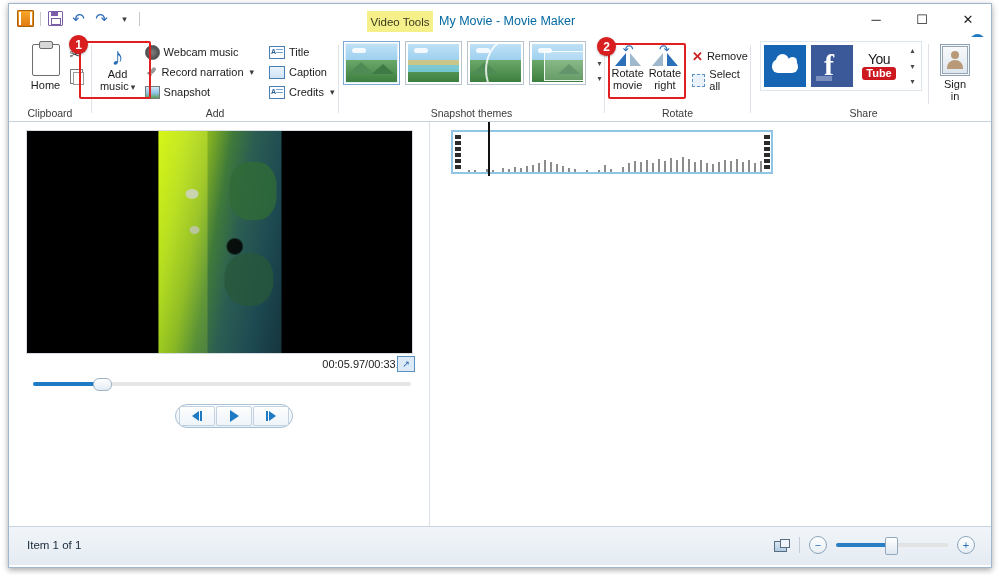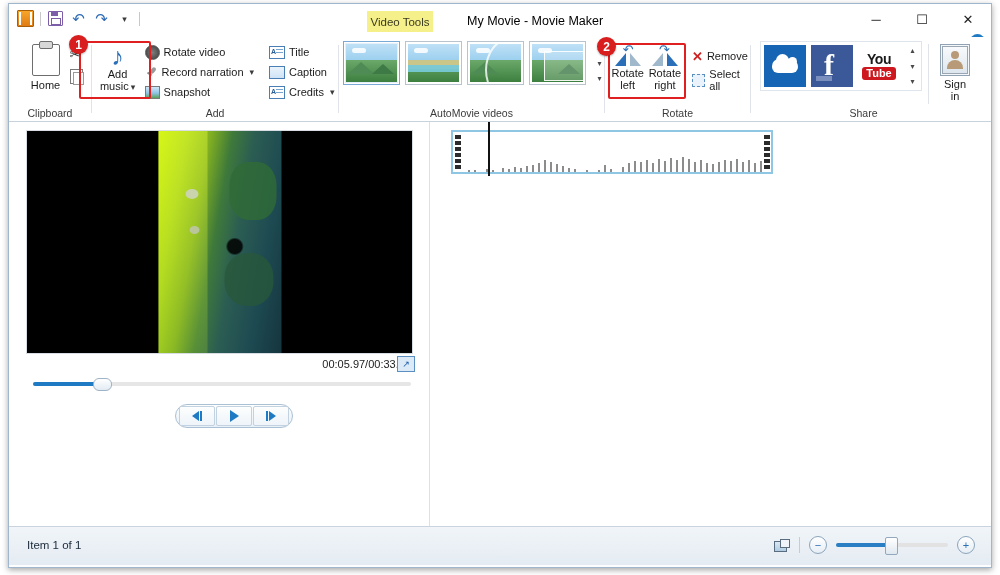--- a/index.html
+++ b/index.html
@@ -34,21 +34,21 @@
   .saveic:after{content:"";position:absolute;left:2px;bottom:0;width:8px;height:5px;border:1px solid #7b5ea7;}
   .arr{font-size:15px;color:#2c6ab5;line-height:1;}
   .arr.redo{color:#2c6ab5;}
   .dd{font-size:9px;color:#3b3b3b;}
 
   .videotools{
     position:absolute;left:358px;top:7px;width:66px;height:21px;
     background:#f5f08a;color:#3a3a20;font-size:11.5px;
     display:flex;align-items:center;justify-content:center;
   }
-  .wintitle{position:absolute;left:430px;top:10px;font-size:12.5px;color:#000000;margin-left:28px;}
+  .wintitle{position:absolute;left:430px;top:10px;font-size:12.5px;color:#0369a1;}
 
   .wbtns{position:absolute;right:0;top:0;display:flex;}
   .wbtn{width:46px;height:30px;display:flex;align-items:center;justify-content:center;font-size:13px;color:#222;cursor:default;}
   .helprow{position:absolute;right:6px;top:30px;display:flex;align-items:center;gap:8px;}
   .chev{font-size:10px;color:#555;}
   .helpbtn{width:15px;height:15px;border-radius:50%;background:#1f7ac4;color:#fff;font-size:10px;
     display:flex;align-items:center;justify-content:center;font-weight:bold;}
 
   
   .tabs{position:relative;height:22px;background:#fff;display:flex;align-items:flex-end;
@@ -128,21 +128,21 @@
   
   .sharetile{width:44px;height:44px;display:flex;align-items:center;justify-content:center;}
   .onedrive{width:42px;height:42px;background:#1565b4;display:flex;align-items:center;justify-content:center;}
   .odcloud{width:26px;height:14px;background:#fff;border-radius:8px 9px 7px 7px;position:relative;}
   .odcloud:before{content:"";position:absolute;left:4px;top:-5px;width:13px;height:13px;border-radius:50%;background:#fff;}
   .odcloud:after{content:"";position:absolute;right:1px;top:-2px;width:9px;height:9px;border-radius:50%;background:#fff;}
   .fb{width:42px;height:42px;background:#3b5998;position:relative;}
   .fb span{position:absolute;left:13px;top:3px;color:#fff;font-size:30px;font-weight:bold;font-family:"Liberation Serif",serif;line-height:34px;}
   .fb:after{content:"";position:absolute;left:5px;bottom:6px;width:16px;height:5px;background:#7a8fbd;}
   .yt{width:42px;height:42px;background:#fff;display:flex;flex-direction:column;align-items:center;justify-content:center;}
-  .yt .you{font-size:14px;font-weight:bold;color:#1b1b1b;line-height:14px;letter-spacing:-.5px;}
+  .yt .you{font-size:14px;font-weight:normal;color:#1b1b1b;line-height:14px;letter-spacing:-.5px;}
   .yt .tube{font-size:11px;font-weight:bold;color:#fff;background:#cc181e;border-radius:3px;padding:0 4px;line-height:13px;margin-top:1px;}
   .savemv{width:24px;height:24px;border:1px solid #8a97a5;background:linear-gradient(#f2f7fb,#d6e4f0);position:relative;}
   .savemv:after{content:"";position:absolute;right:-3px;bottom:-3px;width:9px;height:9px;border:1.5px solid #4a4a4a;border-radius:50%;}
   .signic{width:24px;height:26px;border:1px solid #9aa7b3;background:linear-gradient(#f8fafc,#dde6ee);position:relative;}
   .signic:before{content:"";position:absolute;left:8px;top:4px;width:8px;height:8px;border-radius:50%;background:#b89a78;}
   .signic:after{content:"";position:absolute;left:4px;top:13px;width:16px;height:9px;border-radius:8px 8px 0 0;background:#b89a78;}
   .signbox{border:1px solid #8fa3b5;padding:1px;background:#f4f8fb;}
 
   
   .redbox{position:absolute;border:2.5px solid #e02020;border-radius:2px;pointer-events:none;}
@@ -270,21 +270,21 @@
           <div class="musicic">♪</div>
           <span class="lbl" style="margin-top:0">
             <span>Add</span><br>
             <span>music</span><span class="carot">▾</span>
           </span>
         </div>
 
         <div style="display:flex;flex-direction:column;gap:2px;padding-top:2px;margin-left:4px">
           <div class="smallitem">
             <span class="webcamic"></span>
-            <span>Rotate video</span>
+            <span>Webcam music</span>
           </div>
           <div class="smallitem">
             <span class="micic"></span>
             <span>Record narration</span>
             <span class="carot">▾</span>
           </div>
           <div class="smallitem">
             <span class="snapic"></span>
             <span>Snapshot</span>
           </div>
@@ -347,35 +347,35 @@
                 <span class="inner"></span>
               </div>
           </div>
           <div class="galnav">
             <div class="gnb">▴</div>
             <div class="gnb">▾</div>
             <div class="gnb">▾</div>
           </div>
         </div>
       </div>
-      <div class="gname">AutoMovie videos</div>
+      <div class="gname">Snapshot themes</div>
     </div>
     <div class="gsep"></div>
 
     <div class="group" style="width:145px">
       <div class="gbody" style="gap:1px;padding-left:8px">
         <div class="bigbtn" style="width:38px">
           <div class="rotic left">
             <span class="tri"></span>
               <span class="tri2"></span>
               <span class="ar">↶</span>
           </div>
           <span class="lbl" style="margin-top:1px">
             <span>Rotate</span><br>
-            <span>left</span>
+            <span>movie</span>
           </span>
         </div>
         <div class="bigbtn" style="width:38px">
           <div class="rotic right">
             <span class="tri2" style="left:0;right:auto;border-left:11px solid transparent;border-right:0;border-bottom:13px solid #9fb8cc"></span>
             <span class="tri" style="right:0;left:auto;border-right:11px solid transparent;border-left:0;border-bottom:13px solid #2a6fb8"></span>
             <span class="ar">↷</span>
           </div>
           <span class="lbl" style="margin-top:1px">
             <span>Rotate</span><br>

